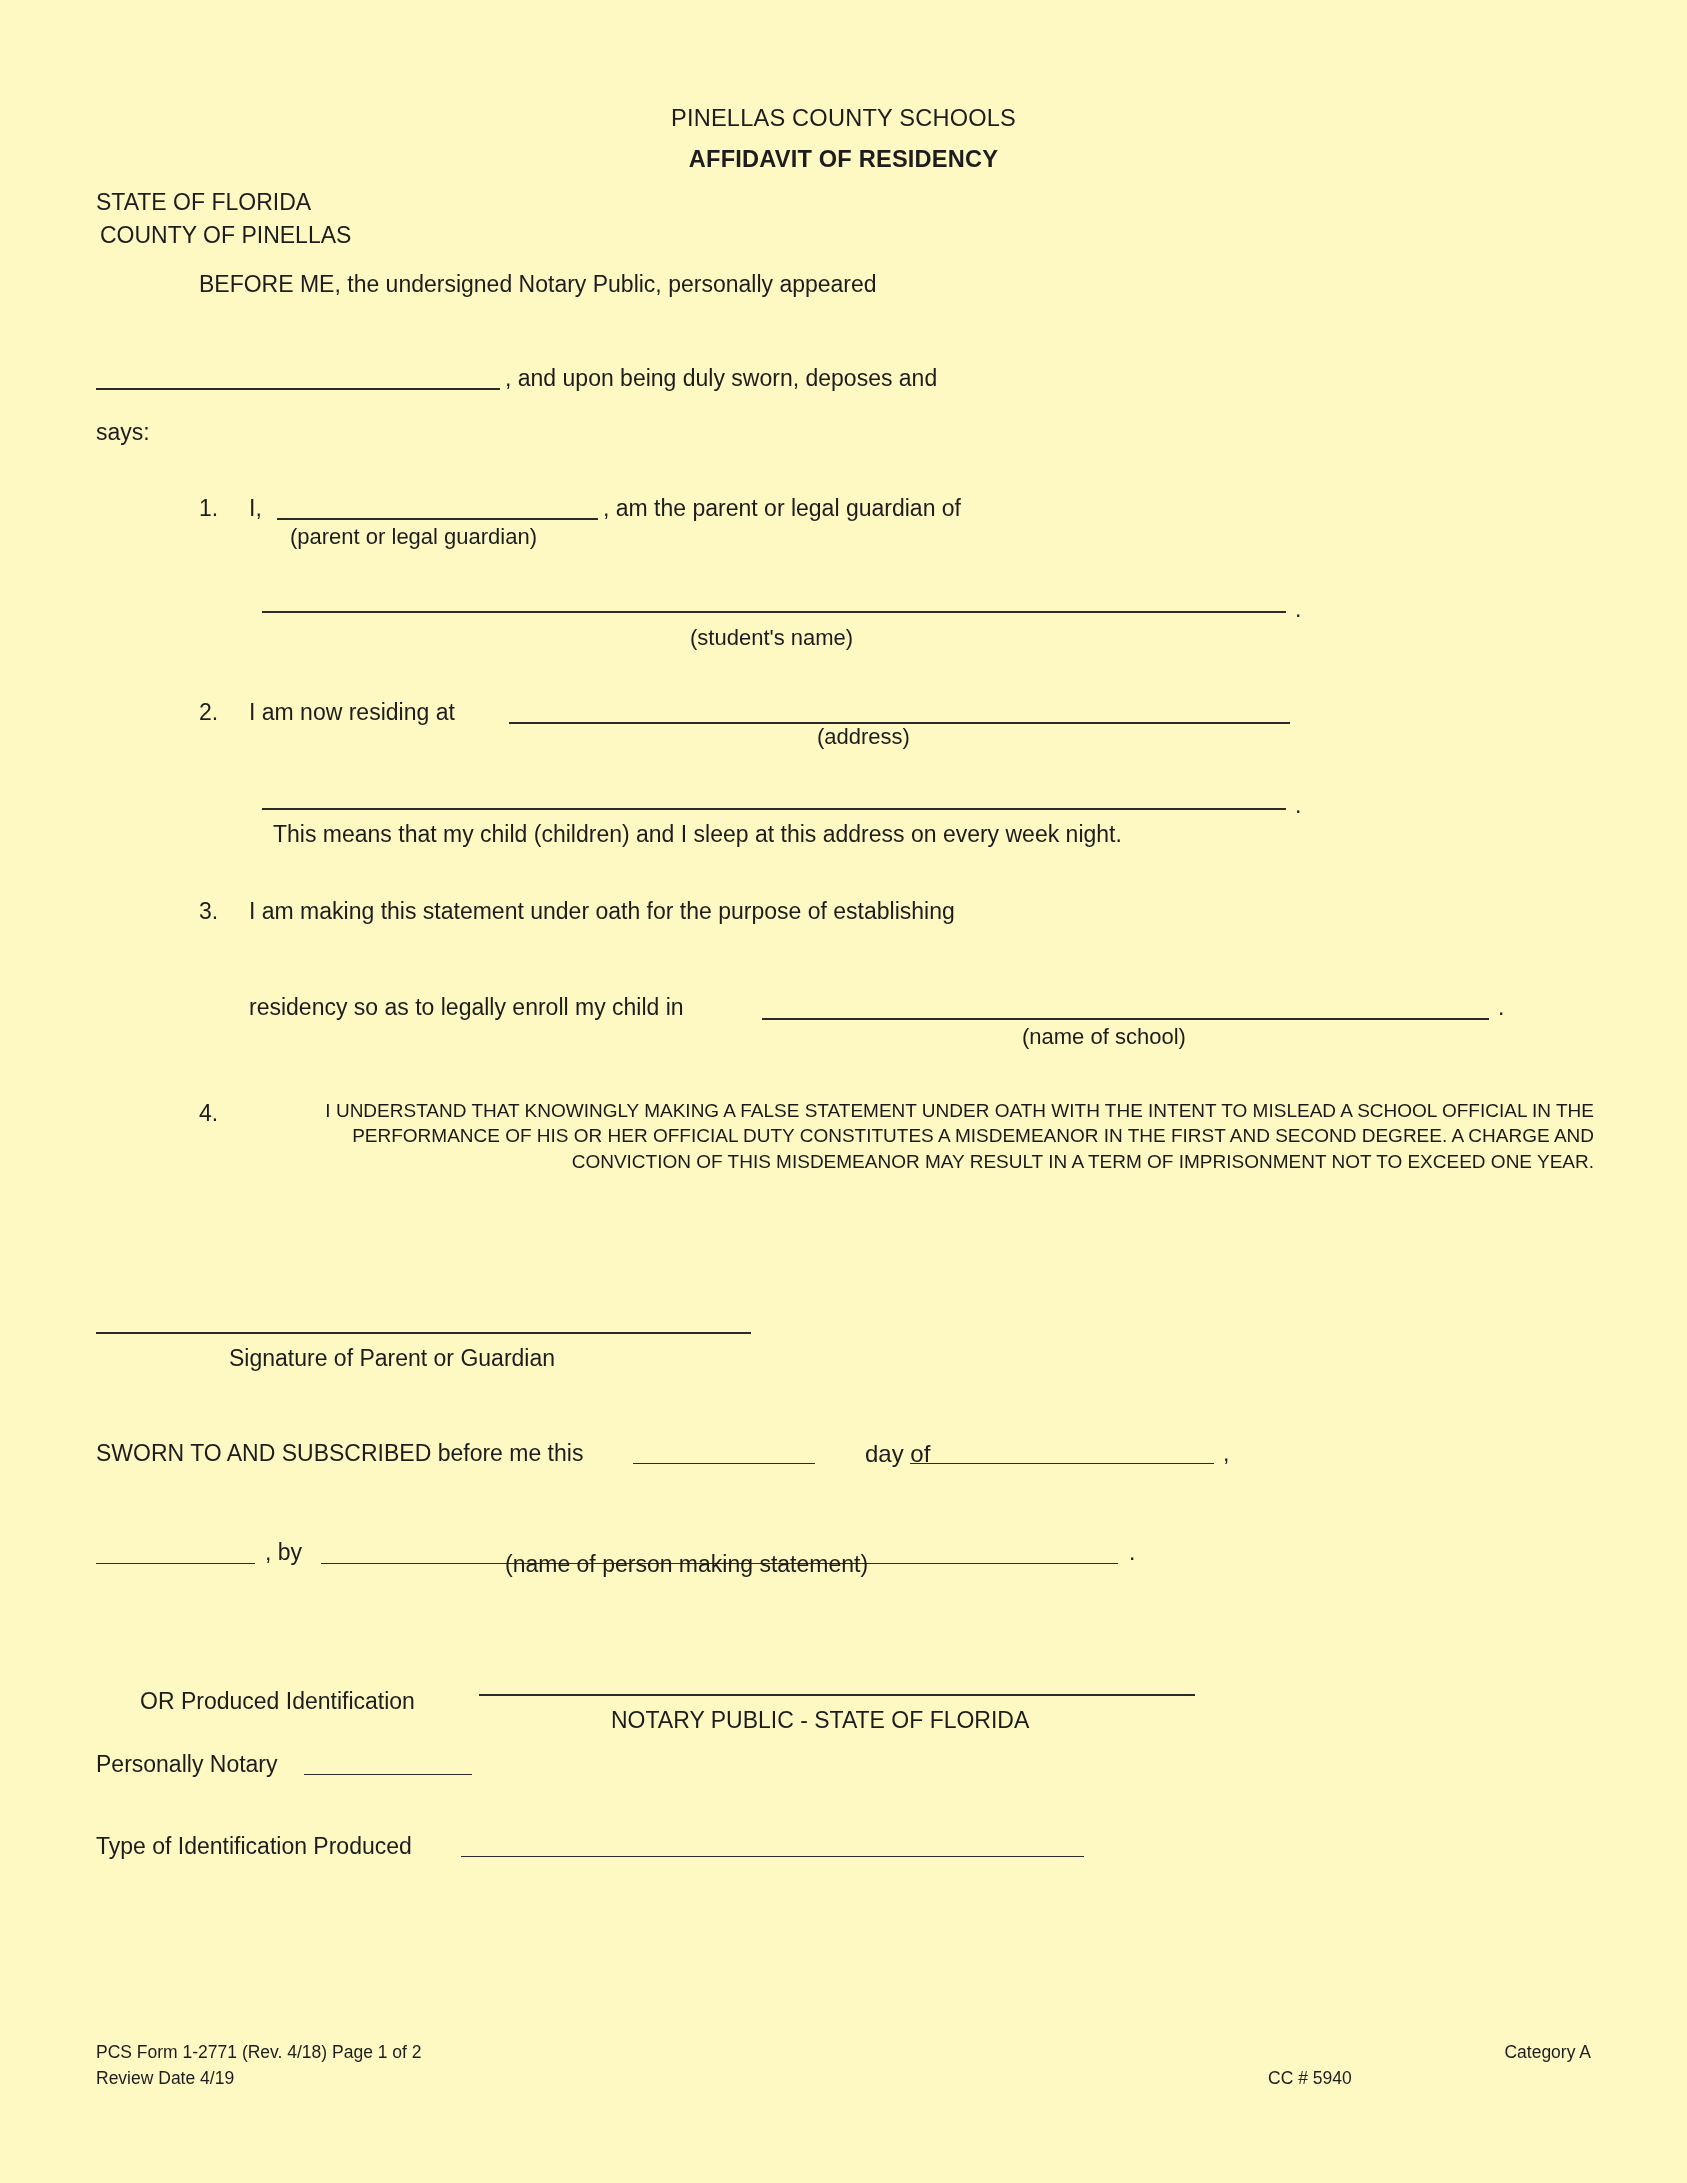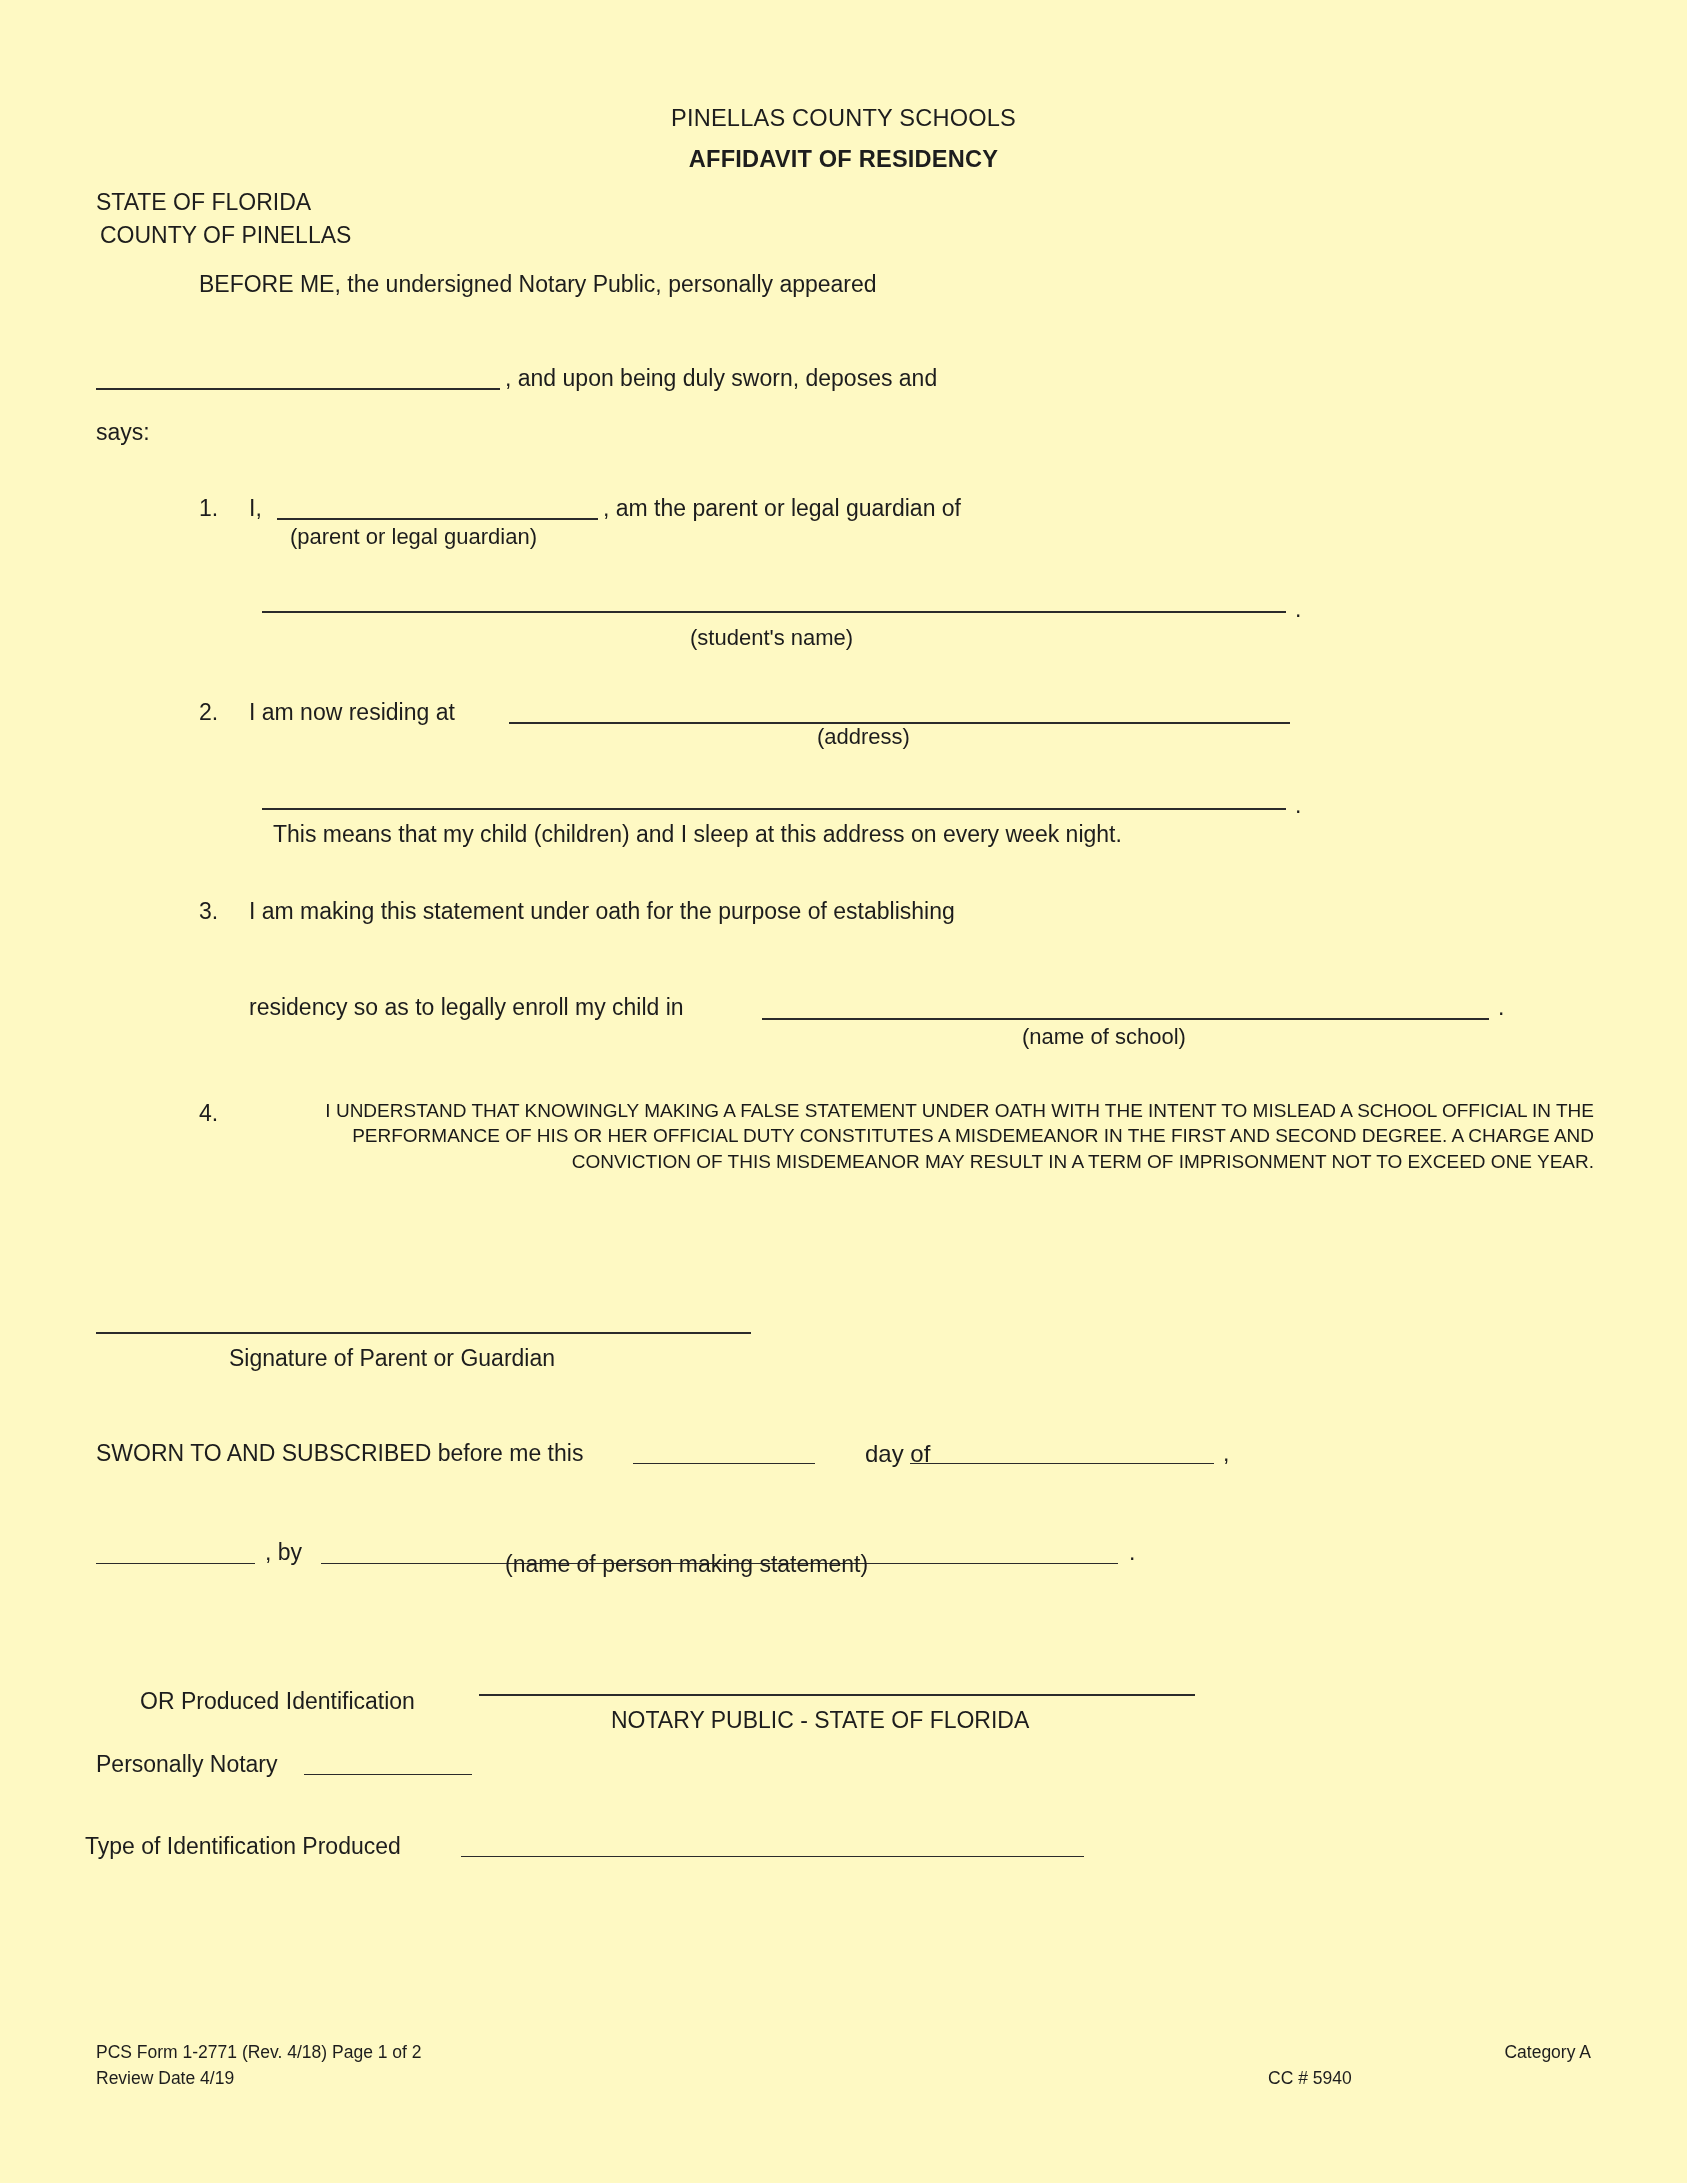--- a/index.html
+++ b/index.html
@@ -136,21 +136,21 @@
   #by-cap { top: 1549px; left: 505px; font-size: 23px; }
 
   
   #not-rule { top: 1694px; left: 479px; width: 716px; }
   #not-cap  { top: 1705px; left: 611px; font-size: 23px; }
 
   
   #pk-a { top: 1749px; left: 96px; font-size: 23px; }
   #pk-rule { top: 1774px; left: 304px; width: 168px; }
   #pk-b { top: 1686px; left: 96px; font-size: 23px; margin-left: 44px; }
-  #pk-c { top: 1831px; left: 85px; font-size: 23px; text-align: center; }
+  #pk-c { top: 1831px; left: 96px; font-size: 23px; text-align: center; }
   #pk-rule2 { top: 1856px; left: 461px; width: 623px; }
 
   
   #ft-l1 { top: 2041px; left: 96px; font-size: 17.5px; }
   #ft-l2 { top: 2067px; left: 96px; font-size: 17.5px; }
   #ft-r1 { top: 2041px; left: 1268px; width: 323px; text-align: right; font-size: 17.5px; }
   #ft-r2 { top: 2067px; left: 1268px; width: 323px; text-align: left; font-size: 17.5px; }
 </style>
 </head>
 <body>

